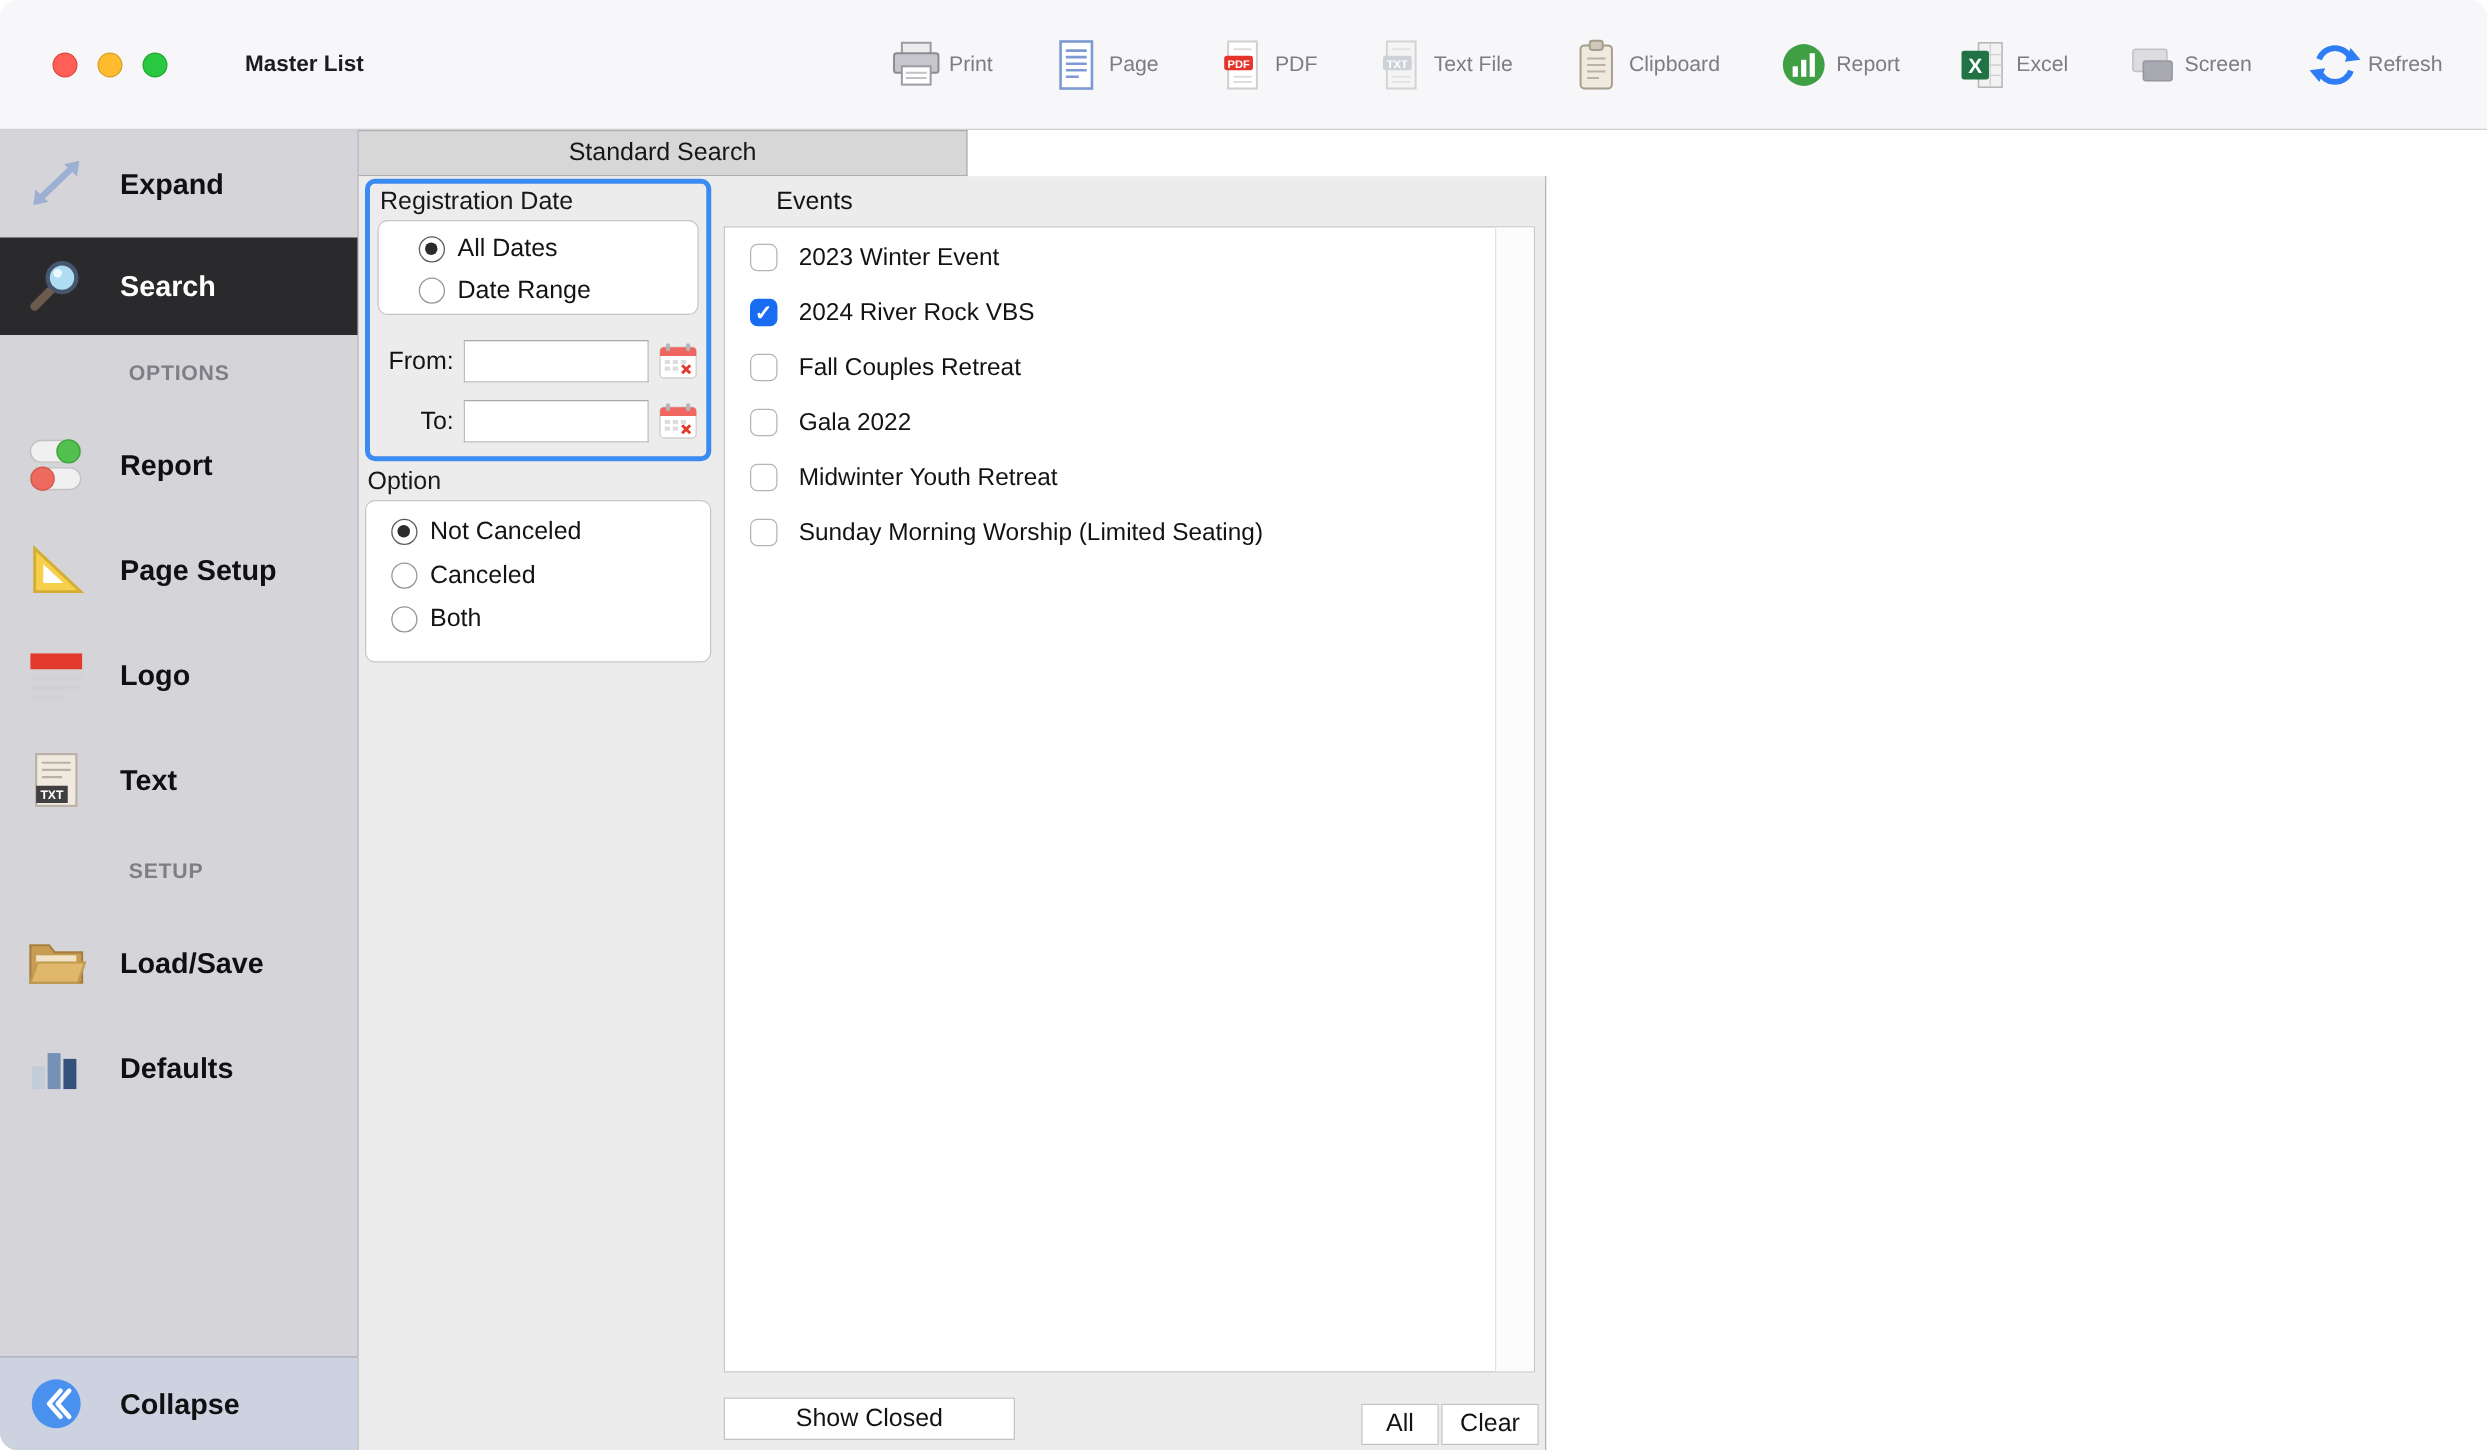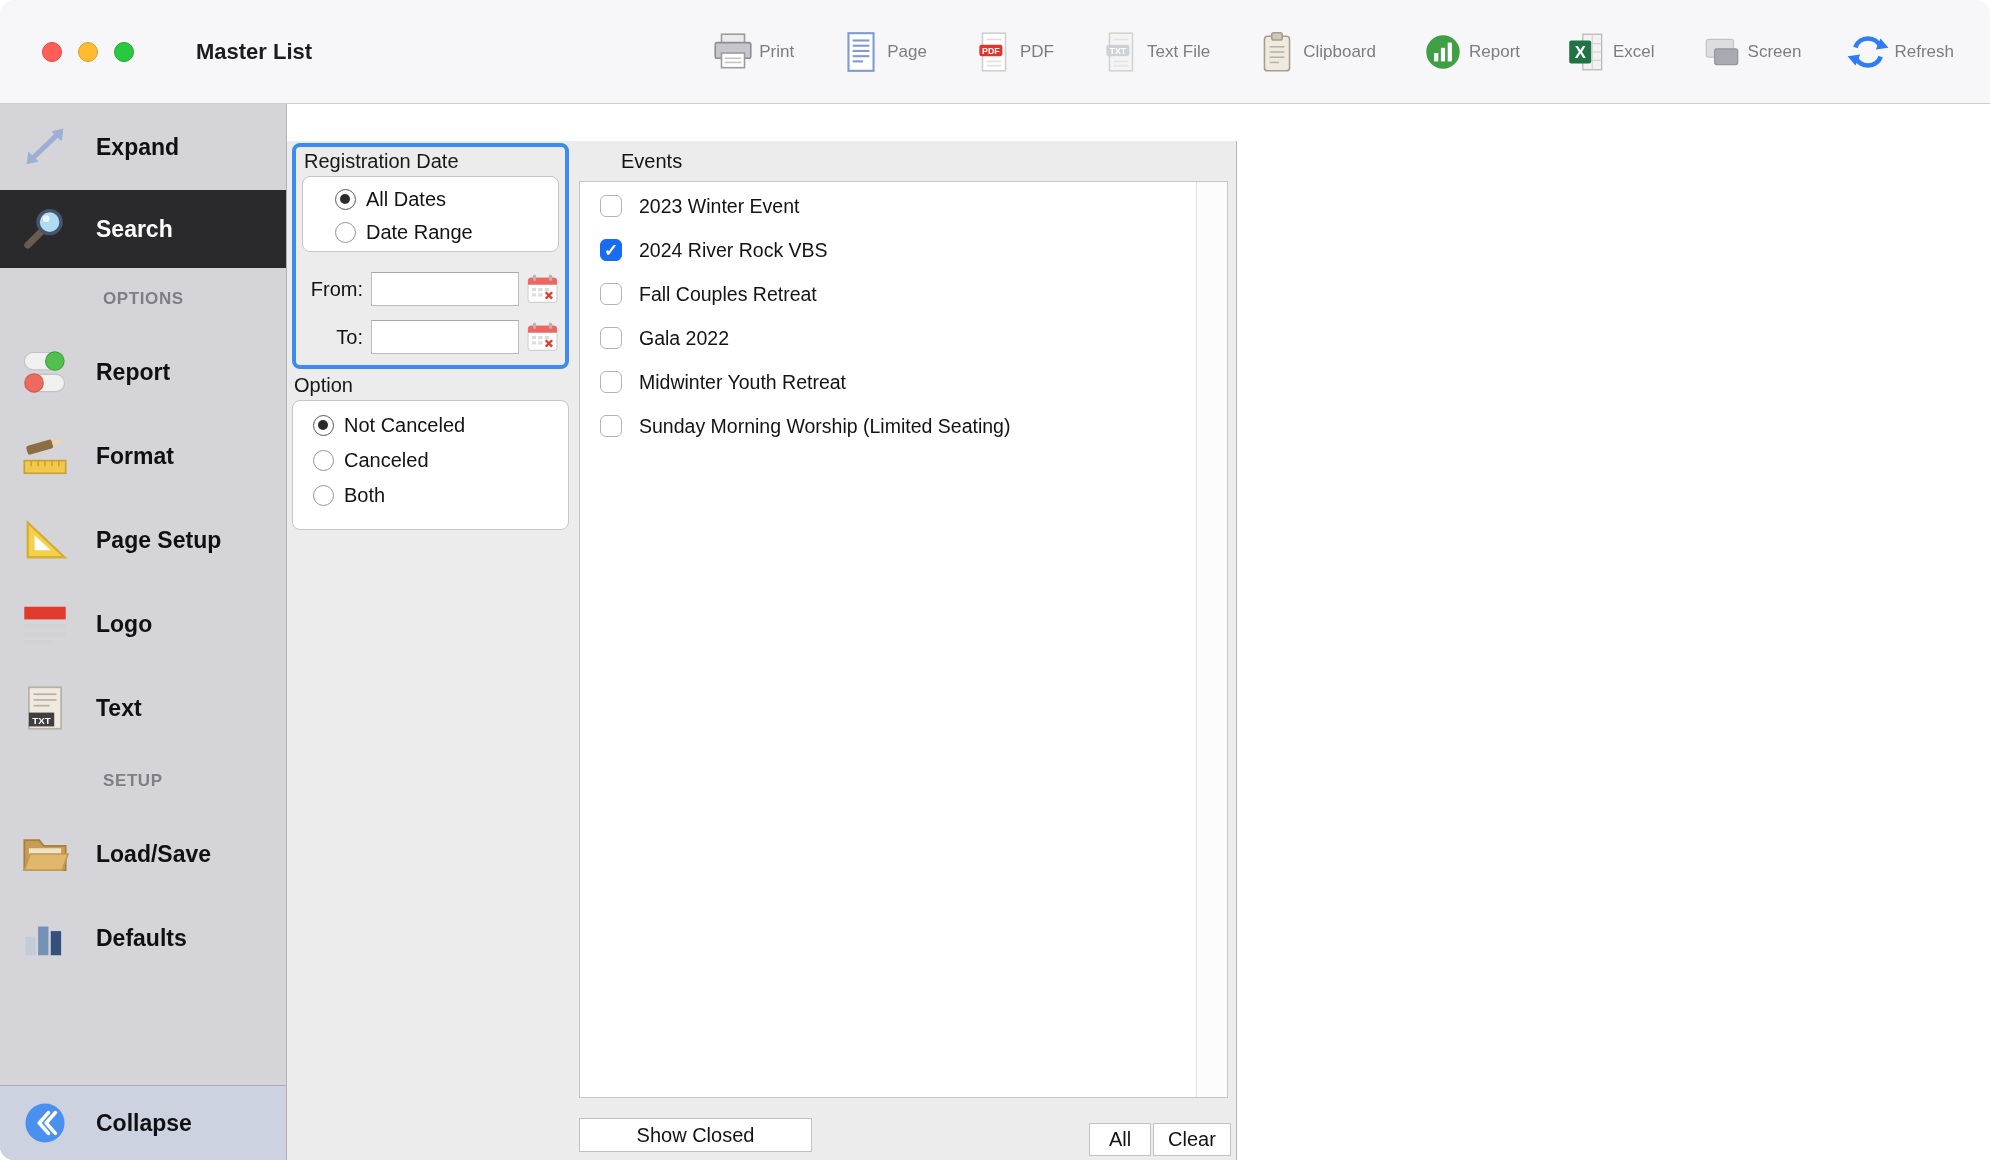--- a/index.html
+++ b/index.html
@@ -9,21 +9,21 @@
     border-radius:14px; overflow:hidden; }
 
   
   .titlebar { position:absolute; top:0; left:0; right:0; height:104px;
     background:#f7f6f8; border-bottom:1px solid #cfced2; display:flex; align-items:center; }
   .traffic { display:flex; gap:16px; margin-left:42px; }
   .light { width:20px; height:20px; border-radius:50%; }
   .light.red { background:#ff5f57; border:1px solid #e0443e; }
   .light.yellow { background:#febc2e; border:1px solid #d89e24; }
   .light.green { background:#28c840; border:1px solid #1fa532; }
-  .title { margin-left:62px; font-size:22px; font-weight:700; color:#1d1d1f; }
+  .title { margin-left:62px; font-size:18px; font-weight:700; color:#1d1d1f; }
   .toolbar { margin-left:auto; margin-right:36px; display:flex; gap:44px; align-items:flex-end; }
   .tool { display:flex; align-items:center; gap:3px; }
   .tool-icon { width:46px; height:42px; display:block; }
   .tool-icon svg { width:46px; height:42px; display:block; }
   .tool-label { font-size:17px; color:#7c7c82; white-space:nowrap; }
 
   
   .sidebar { position:absolute; top:104px; left:0; bottom:0; width:287px;
     background:#d5d4d9; border-right:1px solid #b3b2b7; }
   .side-item { display:flex; align-items:center; padding-left:18px; gap:24px; }
@@ -267,37 +267,20 @@
         <svg viewBox="0 0 44 40">
             <rect x="4" y="3" width="35" height="15" rx="7.5" fill="#f0f0f0" stroke="#c2c2c2"></rect>
             <circle cx="30.5" cy="10.5" r="8" fill="#52c04e" stroke="#3fa33c"></circle>
             <rect x="4" y="22" width="35" height="15" rx="7.5" fill="#f0f0f0" stroke="#c2c2c2"></rect>
             <circle cx="12.5" cy="29.5" r="8" fill="#ec6b5e" stroke="#d5584c"></circle>
           </svg>
       </span>
       <span class="side-label">Report</span>
     </div>
 
-    <div class="side-item it-std">
-      <span class="s-icon">
-        <svg viewBox="0 0 44 40">
-            <rect x="4" y="24" width="36" height="11" fill="#f3c94d" stroke="#caa235" stroke-width="1.5"></rect>
-            <line x1="10" y1="24" x2="10" y2="29" stroke="#caa235" stroke-width="1.5"></line>
-            <line x1="16" y1="24" x2="16" y2="29" stroke="#caa235" stroke-width="1.5"></line>
-            <line x1="22" y1="24" x2="22" y2="29" stroke="#caa235" stroke-width="1.5"></line>
-            <line x1="28" y1="24" x2="28" y2="29" stroke="#caa235" stroke-width="1.5"></line>
-            <line x1="34" y1="24" x2="34" y2="29" stroke="#caa235" stroke-width="1.5"></line>
-            <g transform="rotate(-16 22 12)">
-              <rect x="6" y="7" width="23" height="8" rx="2" fill="#8a6f45"></rect>
-              <polygon points="29,7 37,11 29,15" fill="#e9d6ad"></polygon>
-            </g>
-          </svg>
-      </span>
-      <span class="side-label">Format</span>
-    </div>
 
     <div class="side-item it-std">
       <span class="s-icon">
         <svg viewBox="0 0 44 40">
             <polygon points="7,35 39,35 7,5" fill="#f6d04b" stroke="#d4ad33" stroke-width="2"></polygon>
             <polygon points="13,29 27,29 13,16" fill="#fff"></polygon>
           </svg>
       </span>
       <span class="side-label">Page Setup</span>
     </div>
@@ -358,20 +341,21 @@
             <circle cx="22" cy="20" r="17" fill="#4a90ef"></circle>
             <path d="M25 11 l-8 9 8 9" stroke="#fff" stroke-width="3.2" fill="none" stroke-linecap="round" stroke-linejoin="round"></path>
             <path d="M31 11 l-8 9 8 9" stroke="#fff" stroke-width="3.2" fill="none" stroke-linecap="round" stroke-linejoin="round"></path>
           </svg>
       </span>
       <span class="side-label">Collapse</span>
     </div>
   </nav>
 
   <div class="tabbar">
+    <div class="tab inactive">Standard Search</div>
   </div>
 
   <main class="content">
 
     <section class="reg-group">
       <div class="group-title">Registration Date</div>
       <div class="white-box reg-radio-box">
         <div class="radio-row">
           <span class="radio checked"></span>
           <span class="ctrl-label">All Dates</span>

